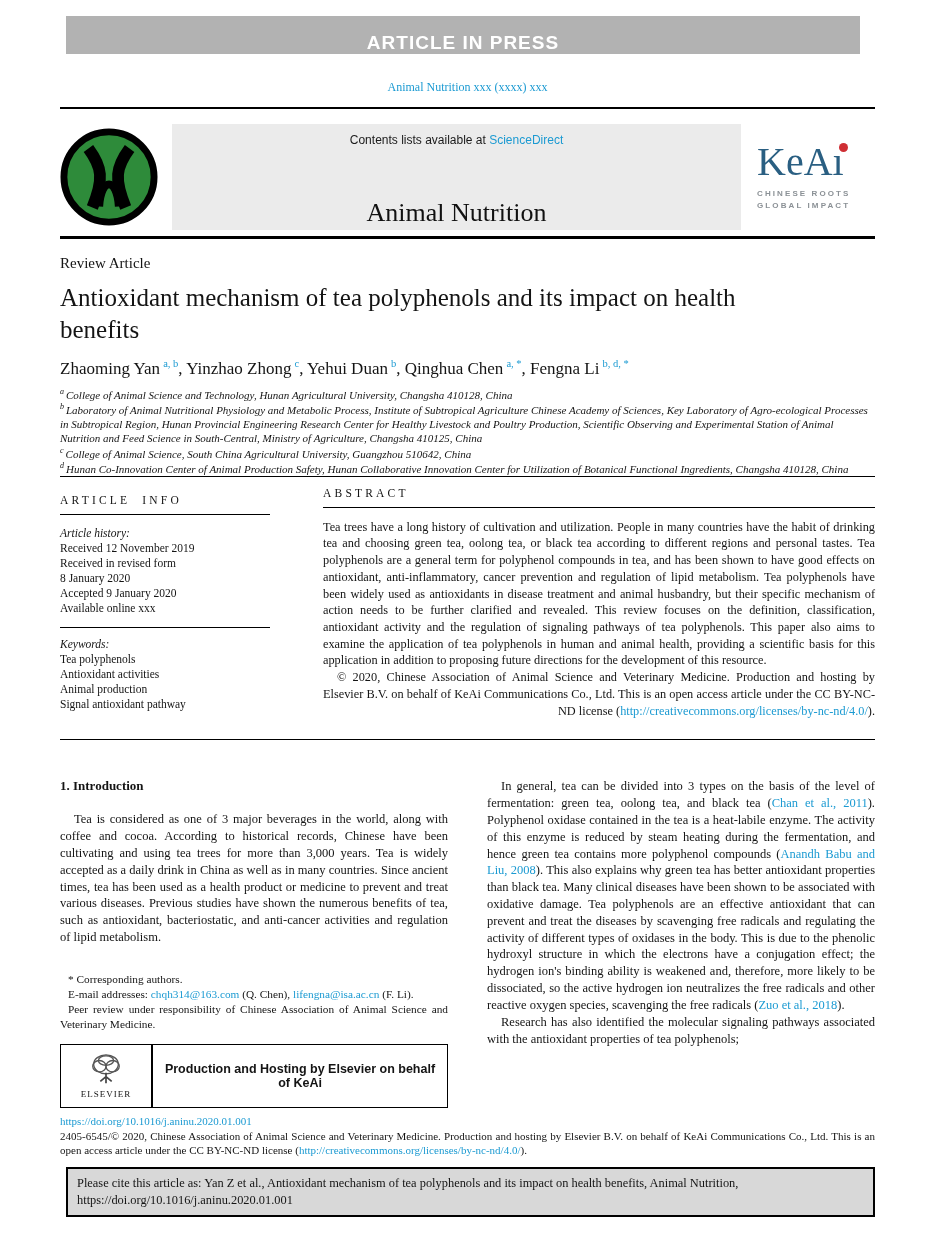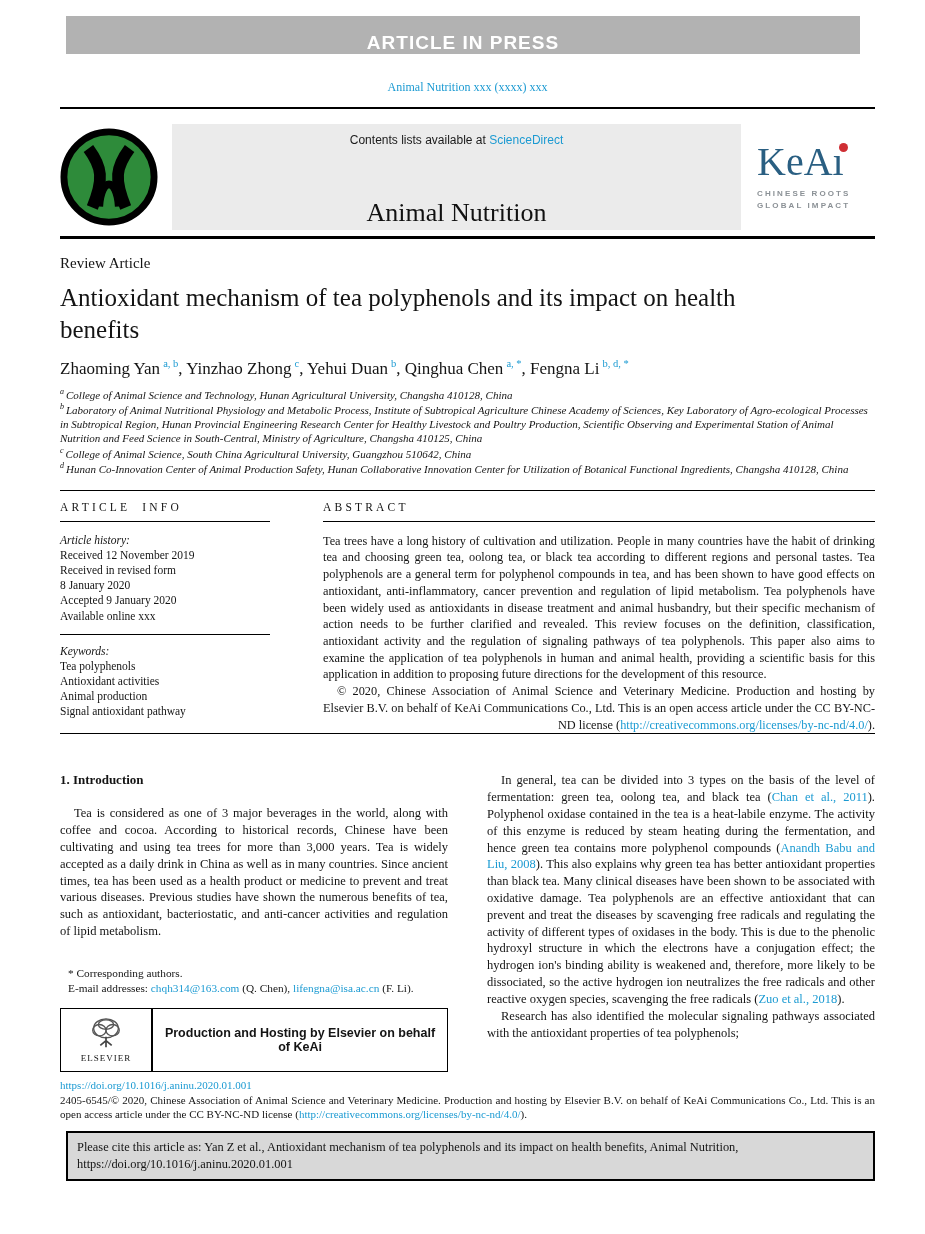--- a/index.html
+++ b/index.html
@@ -40,22 +40,22 @@
 
   
   .review-article { margin-top:16px; font-size:15px; }
   .paper-title { margin-top:10px; font-size:25px; line-height:1.28; max-width:720px; }
   .authors { margin-top:12px; font-size:17px; }
   .authors sup { font-size:10.5px; color:#1b9ad2; margin-left:3px; }
   .affiliations { margin-top:8px; font-style:italic; font-size:11px; line-height:1.31; }
   .affiliation sup { font-size:8px; margin-right:2px; }
 
   
-  .info-section { margin-top:14px; border-top:1px solid #000; border-bottom:1px solid #000;
-                  padding:10px 0 0; display:flex; }
+  .info-section { border-top:1px solid #000; border-bottom:1px solid #000;
+                  padding:10px 0 20px; display:flex;align-items:center; }
   .info-col { width:210px; flex-shrink:0; }
   .abs-col  { margin-left:53px; flex:1; }
   .col-heading { font-size:11.5px; letter-spacing:3.2px; word-spacing:6px; }
   .heading-rule { height:1px; background:#000; margin-top:8px; margin-bottom:11px; }
   .info-block { font-size:11.5px; line-height:1.32; }
   .info-label { font-style:italic; }
   .info-divider { height:1px; background:#000; margin:10px 0 9px; }
   .abs-col p { font-size:12.3px; line-height:1.36; text-align:justify; margin:0; }
   .abs-copyright { text-indent:14px; text-align-last:right; }
 
@@ -176,20 +176,21 @@
     </div>
 
     <div class="body-section">
       <div class="col-left">
         <p class="section-heading">1. Introduction</p>
         <p class="bodytext indent">Tea is considered as one of 3 major beverages in the world, along with coffee and cocoa. According to historical records, Chinese have been cultivating and using tea trees for more than 3,000 years. Tea is widely accepted as a daily drink in China as well as in many countries. Since ancient times, tea has been used as a health product or medicine to prevent and treat various diseases. Previous studies have shown the numerous benefits of tea, such as antioxidant, bacteriostatic, and anti-cancer activities and regulation of lipid metabolism.</p>
 
         <div class="footnote">
           <p>* Corresponding authors.</p>
           <p><span class="email-label">E-mail addresses:</span> <span class="lnk">chqh314@163.com</span><span> (Q. Chen), </span><span class="lnk">lifengna@isa.ac.cn</span><span> (F. Li).</span></p>
+          <p>Peer review under responsibility of Chinese Association of Animal Science and Veterinary Medicine.</p>
         </div>
 
         <div class="production-box">
           <div class="elsevier-cell">
             <svg width="38" height="36" viewBox="0 0 40 38">
               <g fill="none" stroke="#555" stroke-width="1.4">
                 <ellipse cx="20" cy="13" rx="13" ry="10"></ellipse>
                 <ellipse cx="13" cy="15" rx="7" ry="6"></ellipse>
                 <ellipse cx="27" cy="15" rx="7" ry="6"></ellipse>
                 <ellipse cx="20" cy="9" rx="8" ry="5"></ellipse>

